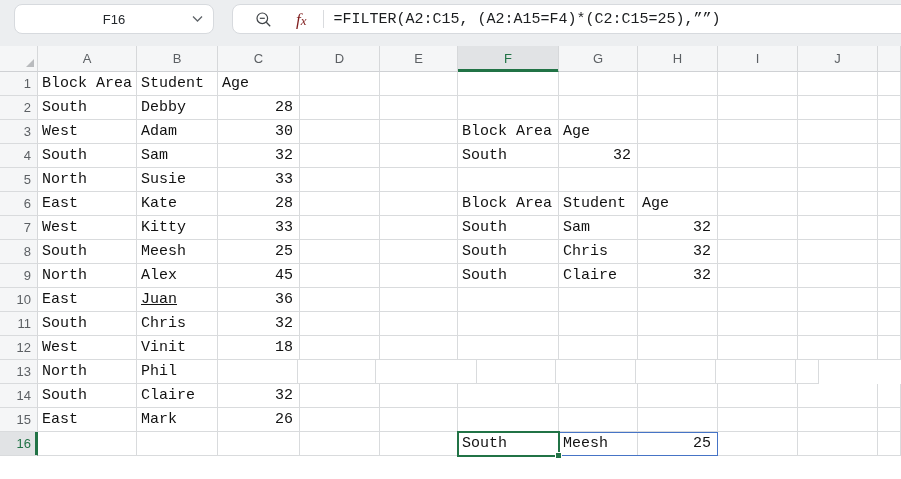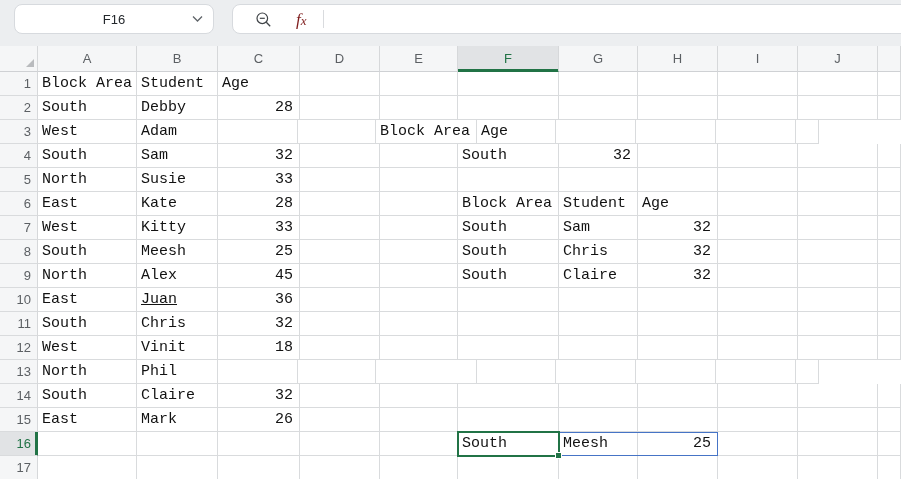--- a/index.html
+++ b/index.html
@@ -67,20 +67,21 @@
     <div class="formula-box">
       <span class="fb-zoom">
         <svg width="17" height="17" viewBox="0 0 17 17">
           <circle cx="7.3" cy="7.3" r="5.3" fill="none" stroke="#3f4347" stroke-width="1.2"></circle>
           <line x1="4.8" y1="7.3" x2="9.8" y2="7.3" stroke="#3f4347" stroke-width="1.2"></line>
           <line x1="11.3" y1="11.3" x2="15.2" y2="15.2" stroke="#3f4347" stroke-width="1.3"></line>
         </svg>
       </span>
       <span class="fb-fx"><span>f</span><span class="fx-x">x</span></span>
       <span class="fb-div"></span>
+      <span class="fb-formula">=FILTER(A2:C15, (A2:A15=F4)*(C2:C15=25),””)</span>
     </div>
   </div>
 
   <div id="grid">
       <div class="hdr-row">
         <div class="colhdr corner">
           <div class="tri"></div>
         </div>
         <div class="colhdr" style="width: 99px;">A</div>
         <div class="colhdr" style="width: 81px;">B</div>
@@ -119,20 +120,21 @@
         <div class="cell" style="width: 79px;"></div>
         <div class="cell" style="width: 80px;"></div>
         <div class="cell" style="width: 80px;"></div>
         <div class="cell" style="width: 80px;"></div>
         <div class="cell" style="width: 23px;"></div>
       </div>
       <div class="row">
         <div class="rowhdr">3</div>
         <div class="cell" style="width: 99px;">West</div>
         <div class="cell" style="width: 81px;">Adam</div>
+        <div class="cell num" style="width: 82px;">30</div>
         <div class="cell" style="width: 80px;"></div>
         <div class="cell" style="width: 78px;"></div>
         <div class="cell" style="width: 101px;">Block Area</div>
         <div class="cell" style="width: 79px;">Age</div>
         <div class="cell" style="width: 80px;"></div>
         <div class="cell" style="width: 80px;"></div>
         <div class="cell" style="width: 80px;"></div>
         <div class="cell" style="width: 23px;"></div>
       </div>
       <div class="row">
@@ -309,33 +311,19 @@
         <div class="cell" style="width: 82px;"></div>
         <div class="cell" style="width: 80px;"></div>
         <div class="cell" style="width: 78px;"></div>
         <div class="cell" style="width: 101px;">South</div>
         <div class="cell" style="width: 79px;">Meesh</div>
         <div class="cell num" style="width: 80px;">25</div>
         <div class="cell" style="width: 80px;"></div>
         <div class="cell" style="width: 80px;"></div>
         <div class="cell" style="width: 23px;"></div>
       </div>
-      <div class="row">
-        <div class="rowhdr">17</div>
-        <div class="cell" style="width: 99px;"></div>
-        <div class="cell" style="width: 81px;"></div>
-        <div class="cell" style="width: 82px;"></div>
-        <div class="cell" style="width: 80px;"></div>
-        <div class="cell" style="width: 78px;"></div>
-        <div class="cell" style="width: 101px;"></div>
-        <div class="cell" style="width: 79px;"></div>
-        <div class="cell" style="width: 80px;"></div>
-        <div class="cell" style="width: 80px;"></div>
-        <div class="cell" style="width: 80px;"></div>
-        <div class="cell" style="width: 23px;"></div>
-      </div>
       <div class="spill-border" style="border-color: rgb(70, 116, 198);"></div>
       <div class="active-cell" style="border-color: rgb(33, 115, 70);">
         <div class="fill-handle" style="background: rgb(33, 115, 70);"></div>
       </div>
     </div>
 
 </div>
 
 </body></html>

